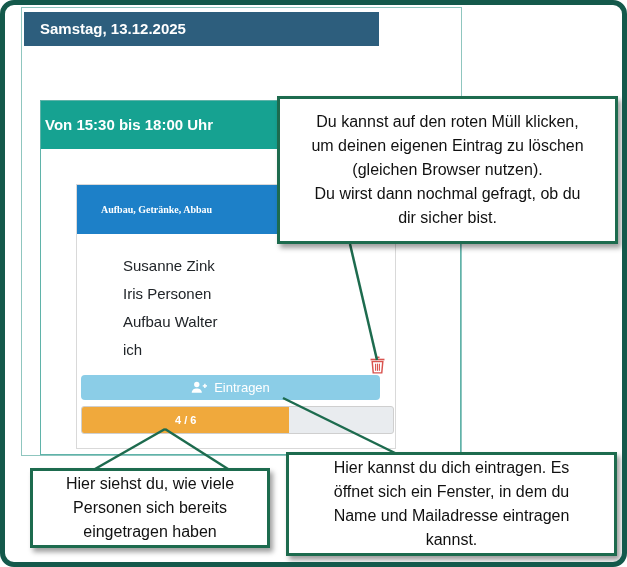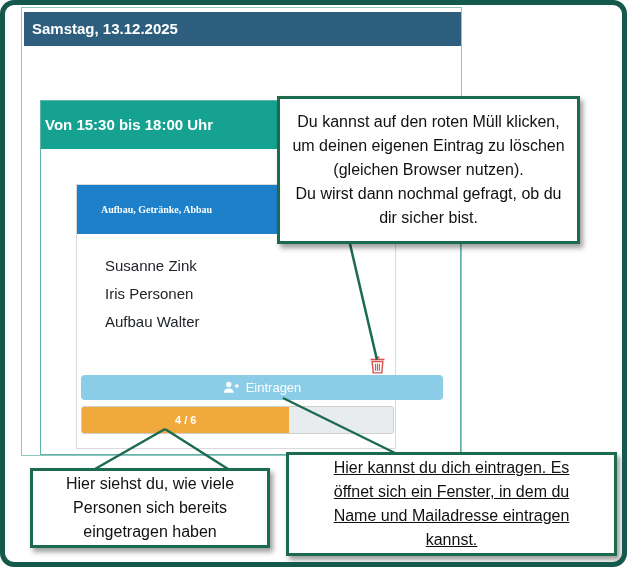--- a/index.html
+++ b/index.html
@@ -15,23 +15,23 @@
     border:5px solid #14594b;border-radius:14px;
     pointer-events:none;z-index:6;
   }
 
   .app-border{
     position:absolute;left:21px;top:7px;width:441px;height:449px;
     border:1px solid #8fc6bf;background:#fff;z-index:0;
   }
 
   .date-bar{
-    position:absolute;left:24px;top:12px;width:437px;height:34px;
+    position:absolute;left:24px;top:12px;width:355px;height:34px;
     background:#2d5e7d;color:#fff;font-size:15px;font-weight:600;
-    line-height:34px;padding-left:8px;z-index:1;
+    line-height:34px;padding-left:16px;z-index:1;
   }
 
   .card{
     position:absolute;left:40px;top:100px;width:421px;height:355px;
     border:1px solid #5fb3a9;background:#fff;z-index:1;
   }
   .card-header{
     position:absolute;left:0;top:0;right:0;height:48px;
     background:#16a291;color:#fff;font-size:15px;font-weight:700;
     line-height:48px;padding-left:4px;
@@ -40,31 +40,31 @@
   .task-panel{
     position:absolute;left:35px;top:83px;width:320px;height:265px;
     border:1px solid #d9d9d9;background:#fff;
   }
   .task-header{
     position:absolute;left:0;top:0;right:0;height:49px;
     background:#1d80c8;color:#fff;font-size:10px;font-weight:700;
     display:flex;align-items:center;padding-left:24px;font-family:Liberation Serif, serif;
   }
   .participants{
-    position:absolute;left:28px;top:67px;right:10px;
+    position:absolute;left:46px;top:67px;right:10px;
   }
   .participant{
     font-size:15px;color:#212529;line-height:28px;
   }
   .trash{
     position:absolute;left:292px;top:171px;width:17px;height:18px;
     cursor:pointer;
   }
   .signup{
-    position:absolute;left:4px;top:190px;width:362px;height:25px;
+    position:absolute;left:4px;top:190px;width:299px;height:25px;
     background:#8bcde7;border:none;border-radius:4px;
     color:#fff;font-size:13px;font-family:"Liberation Sans",sans-serif;
     display:flex;align-items:center;justify-content:center;gap:7px;
     cursor:pointer;
   }
   .progress{
     position:absolute;left:4px;top:221px;width:313px;height:28px;
     background:#e9ecef;border:1px solid #cfcfcf;border-radius:3px;
     overflow:hidden;
   }
@@ -80,43 +80,44 @@
   .connectors line{stroke:#1d6b4e;stroke-width:2.5;}
 
   .callout{
     position:absolute;background:#fff;border:3px solid #1d6b4e;
     box-shadow:3px 4px 5px rgba(0,0,0,.38);
     display:flex;align-items:center;justify-content:center;
     text-align:center;white-space:pre-line;
     font-size:16px;line-height:1.5;color:#111;z-index:4;
     padding:4px 8px;
   }
-  .c1{left:277px;top:96px;width:303px;height:148px;}
+  .c1{left:277px;top:96px;width:341px;height:148px;}
   .c2{left:30px;top:468px;width:240px;height:80px;}
-  .c3{left:286px;top:452px;width:331px;height:104px;text-decoration:underline;}
+  .c3{left:286px;top:452px;width:331px;height:104px;}
 </style>
 </head>
 <body>
 
 <div>
 
   <div class="app-border"></div>
 
   <div class="date-bar">Samstag, 13.12.2025</div>
 
   <div class="card">
     <div class="card-header">Von 15:30 bis 18:00 Uhr</div>
 
     <div class="task-panel">
       <div class="task-header">Aufbau, Getränke, Abbau</div>
 
       <div class="participants">
         <div class="participant">Susanne Zink</div>
         <div class="participant">Iris Personen</div>
         <div class="participant">Aufbau Walter</div>
+        <div class="participant">ich</div>
       </div>
 
       <span class="trash">
         <svg width="17" height="18" viewBox="0 0 14 16">
           <path d="M5.2 0.5h3.6v1.4H5.2z" fill="#d9534f"></path>
           <path d="M0.8 2.4h12.4v1.5H0.8z" fill="#d9534f"></path>
           <path d="M2.3 5h9.4L10.8 15H3.2L2.3 5z" fill="none" stroke="#d9534f" stroke-width="1.3"></path>
           <line x1="5.3" y1="6.8" x2="5.3" y2="13.2" stroke="#d9534f" stroke-width="1"></line>
           <line x1="7" y1="6.8" x2="7" y2="13.2" stroke="#d9534f" stroke-width="1"></line>
           <line x1="8.7" y1="6.8" x2="8.7" y2="13.2" stroke="#d9534f" stroke-width="1"></line>

